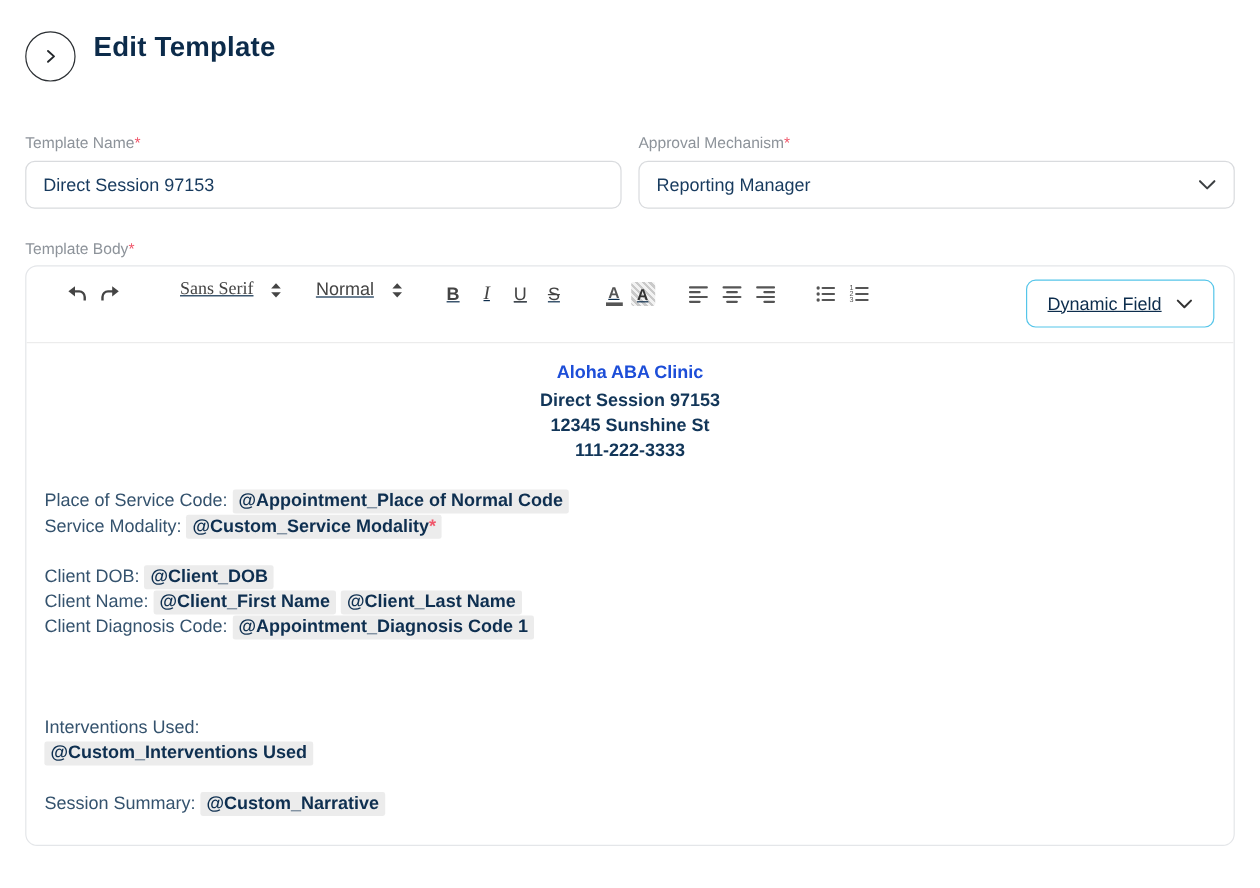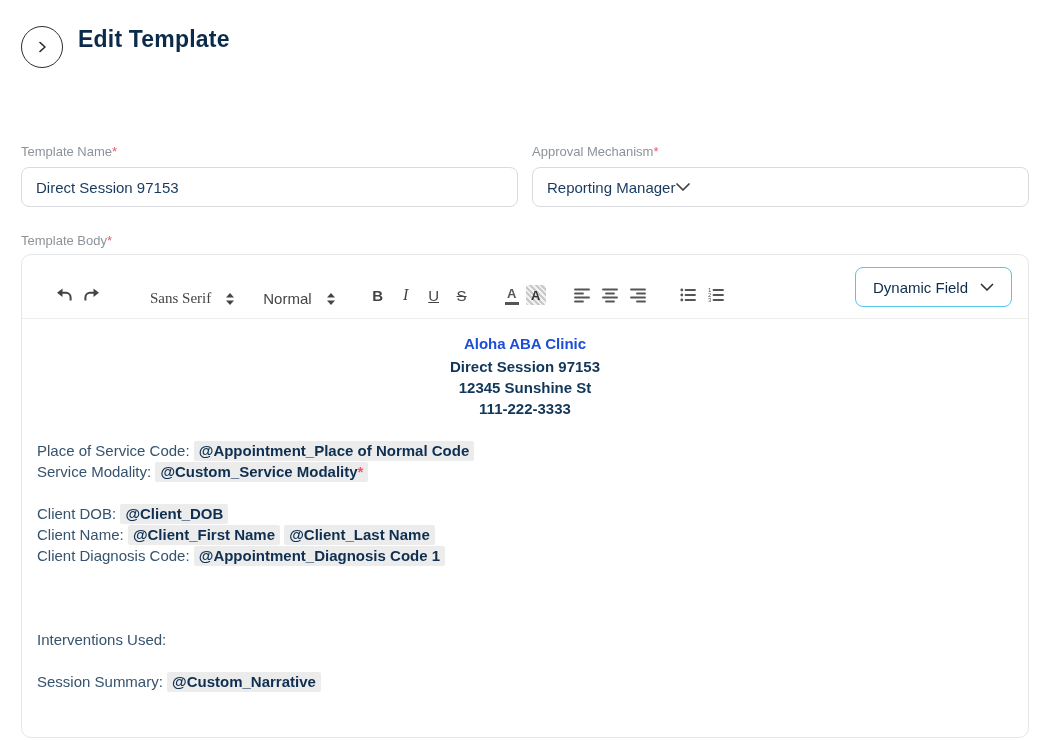--- a/index.html
+++ b/index.html
@@ -9,36 +9,36 @@
 
   
   .page-header { display: flex; align-items: flex-start; gap: 15px; margin-bottom: 43px; }
   .back-btn { width: 42px; height: 42px; border: 1.6px solid #2b2f33; border-radius: 50%;
     background: #fff; display: flex; align-items: center; justify-content: center; cursor: pointer; flex: none; }
   .page-title { font-size: 23px; font-weight: 700; color: #0c2b4a; letter-spacing: .2px; }
 
   
   .field-row { display: flex; gap: 14px; margin-bottom: 26px; }
   .field { flex: 1; }
-  .field-label { font-size: 13px; color: #8d939a; margin-bottom: 8px; margin-top: 33px; }
+  .field-label { font-size: 13px; color: #8d939a; margin-bottom: 8px; }
   .req { color: #f0566a; }
   .text-input, .select-box {
     width: 100%; height: 40px; border: 1px solid #d9dbde; border-radius: 8px;
     padding: 0 14px; font-size: 15px; color: #173a5e; font-family: "Liberation Sans", sans-serif;
     background: #fff; outline: none;
   }
-  .select-box { display: flex; align-items: center; cursor: pointer; }
+  .select-box { display: flex; align-items: center; justify-content: space-between; cursor: pointer; }
   .select-box .sel-value { font-size: 15px; color: #173a5e; }
 
   
   .body-label { font-size: 13px; color: #8d939a; margin-bottom: 6px; }
   .editor-container { border: 1px solid #e4e6e9; border-radius: 10px; height: 484px; overflow: hidden; }
 
   
-  .toolbar { display: flex; align-items: flex-end; padding: 11px 16px 11px 28px; border-bottom: 1px solid #ececec; height: 64px; }
+  .toolbar { display: flex; align-items: flex-start; padding: 11px 16px 11px 28px; border-bottom: 1px solid #ececec; height: 64px; text-decoration: underline; }
   .tb-btn { background: none; border: none; cursor: pointer; color: #444; display: inline-flex;
     align-items: center; justify-content: center; width: 28px; height: 24px; font-family: "Liberation Sans", sans-serif; }
   .tb-group { display: flex; align-items: center; }
   .g-gap { margin-right: 22px; }
   .picker { display: inline-flex; align-items: center; gap: 14px; cursor: pointer; margin-right: 28px; }
   .picker-label { font-size: 15px; color: #444; }
   .font-picker .picker-label { font-family: "Liberation Serif", serif; }
   .fmt-b { font-weight: 700; font-size: 15px; }
   .fmt-i { font-style: italic; font-family: "Liberation Serif", serif; font-size: 16px; }
   .fmt-u { text-decoration: underline; font-size: 15px; }
@@ -250,19 +250,20 @@
 
       <p class="ql-line"><span>Client DOB:</span> <span class="token">@Client_DOB</span></p>
       <p class="ql-line"><span>Client Name:</span> <span class="token">@Client_First Name</span> <span class="token">@Client_Last Name</span></p>
       <p class="ql-line"><span>Client Diagnosis Code:</span> <span class="token">@Appointment_Diagnosis Code 1</span></p>
       <p class="ql-line"></p>
 
       <p class="ql-line"></p>
       <p class="ql-line"></p>
 
       <p class="ql-line"><span>Interventions Used:</span></p>
+      <p class="ql-line"><span class="token">@Custom_Interventions Used</span></p>
       <p class="ql-line"></p>
 
       <p class="ql-line"><span>Session Summary:</span> <span class="token">@Custom_Narrative</span></p>
     </div>
   </div>
 
 </div>
 
 </body></html>

